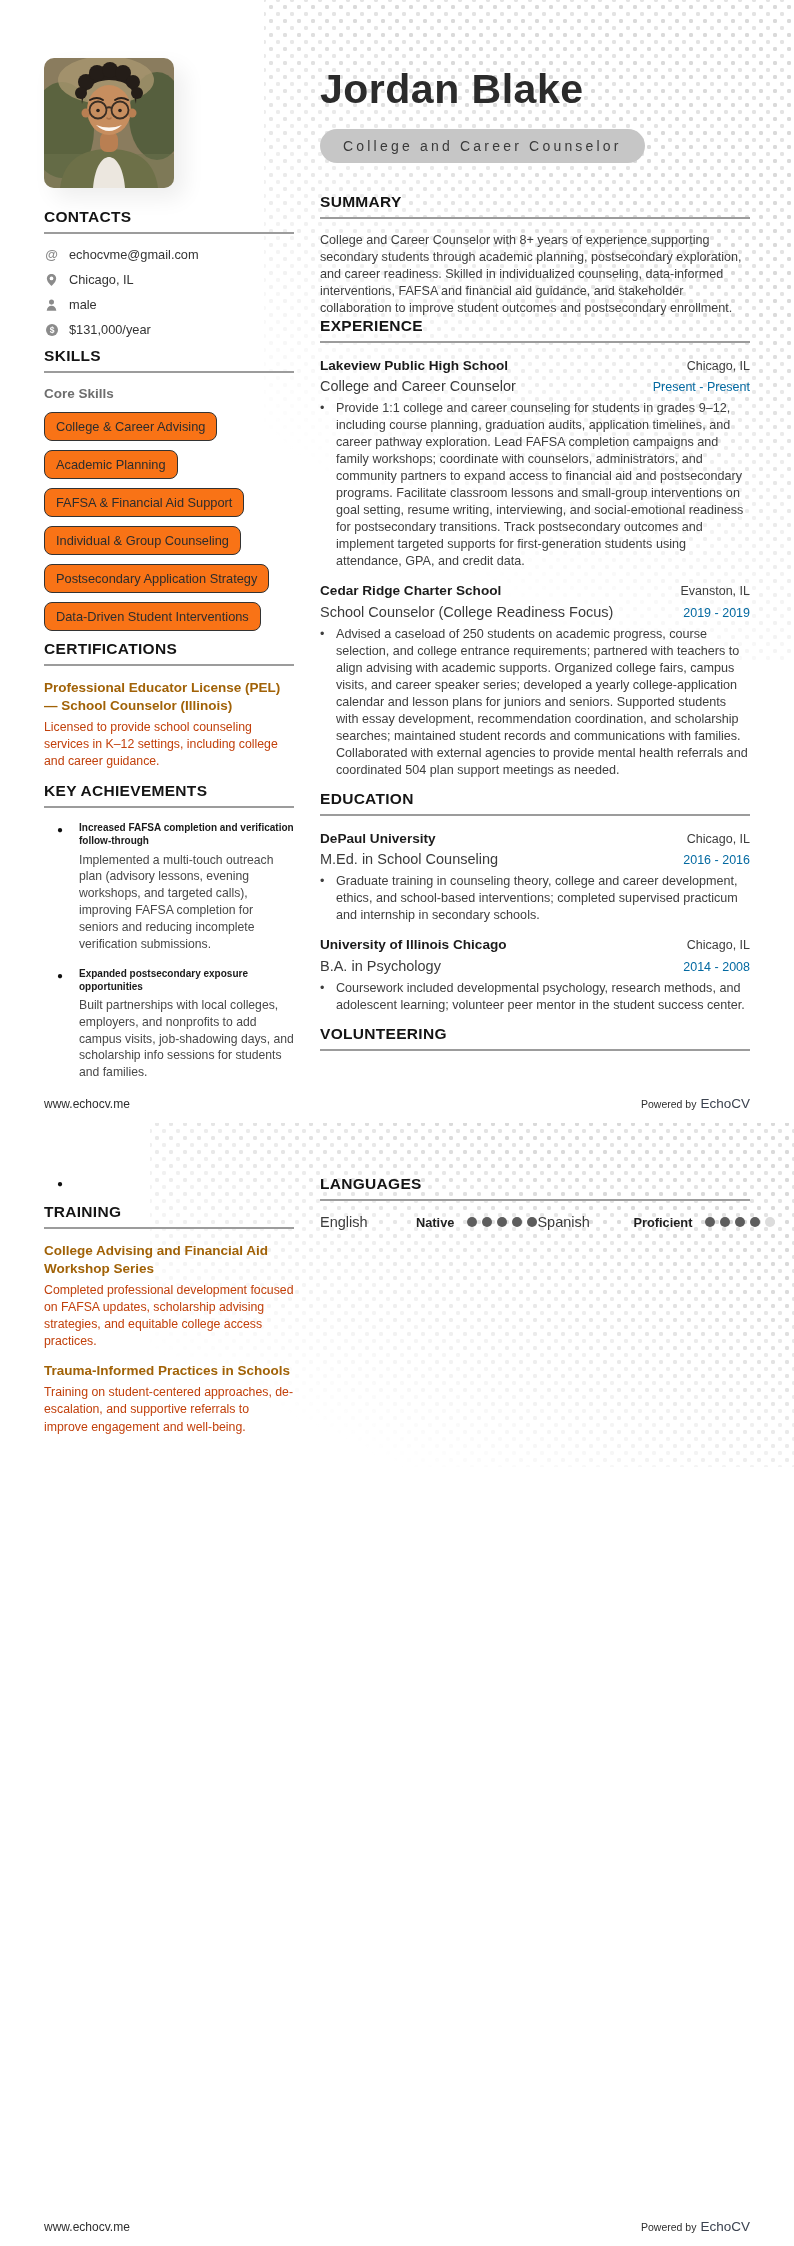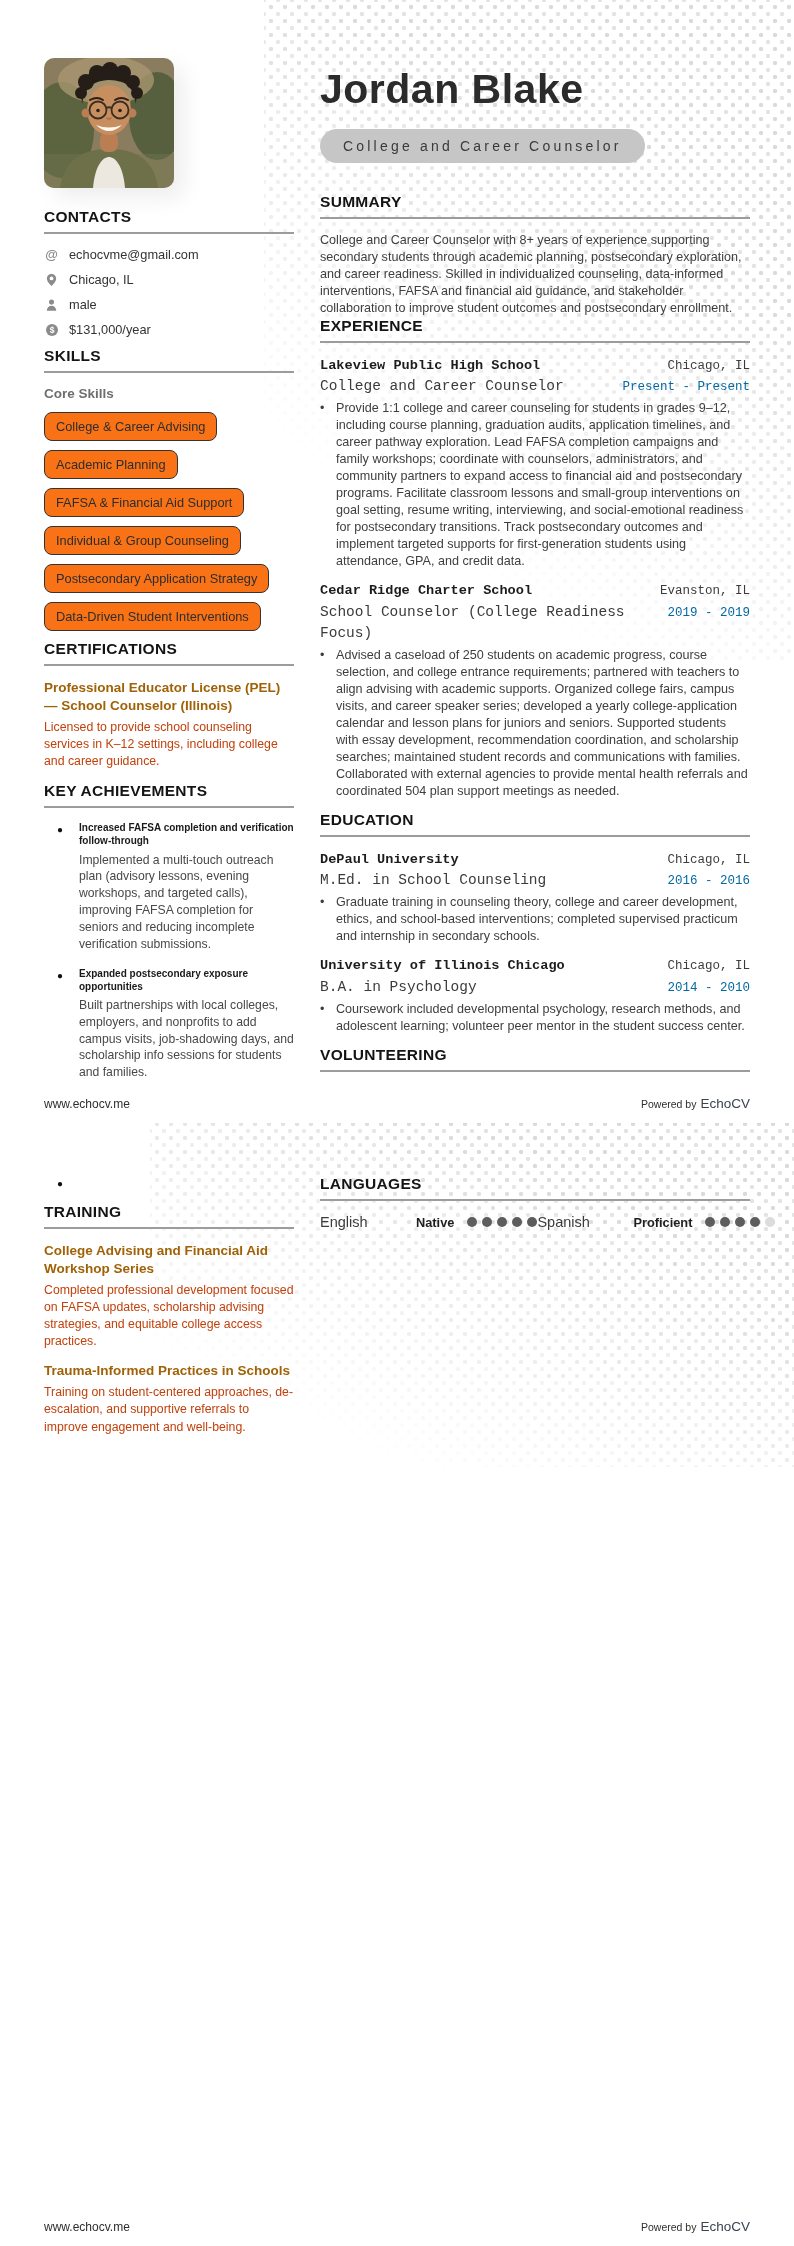--- a/index.html
+++ b/index.html
@@ -56,21 +56,21 @@
   .ach-desc{font-size:12.2px;color:#484848;line-height:1.38;margin:0;}
 
   
   .name{font-size:41px;font-weight:600;color:#2b2b2b;margin:8px 0 16px 0;letter-spacing:.5px;}
   .pill{display:inline-block;background:#c6c6c6;color:#3a3a3a;border-radius:999px;
     padding:9px 23px;font-size:14px;letter-spacing:3.2px;margin-bottom:30px;}
 
   
   .para{font-size:12.6px;color:#3e3e3e;line-height:1.35;margin:0;}
   .entry{margin-bottom:11px;}
-  .entry-row{display:flex;justify-content:space-between;align-items:baseline;gap:24px;font-family:Liberation Mono, monospace;}
+  .entry-row{display:flex;justify-content:space-between;align-items:baseline;gap:24px;}
   .entry-org{font-size:13.6px;font-weight:bold;color:#1c1c1c;line-height:1.5;}
   .entry-loc{font-size:12.5px;color:#3c3c3c;white-space:nowrap;}
   .entry-role{font-size:14.5px;color:#3b3b3b;line-height:1.45;}
   .entry-dates{font-size:12.5px;color:#0369a1;white-space:nowrap;}
   .bullet{display:flex;gap:8px;margin-top:3px;}
   .bullet-mark{flex:0 0 8px;color:#3e3e3e;font-size:12.6px;line-height:1.35;}
 
   
   .langs{display:flex;justify-content:space-between;align-items:center;margin-top:8px;}
   .lang{display:flex;align-items:center;}
@@ -271,21 +271,21 @@
           </div>
         </div>
 
         <div class="entry">
           <div class="entry-row">
             <span class="entry-org">University of Illinois Chicago</span>
             <span class="entry-loc">Chicago, IL</span>
           </div>
           <div class="entry-row">
             <span class="entry-role">B.A. in Psychology</span>
-            <span class="entry-dates">2014 - 2010</span>
+            <span class="entry-dates">2014 - 2008</span>
           </div>
           <div class="bullet">
             <span class="bullet-mark">•</span>
             <p class="para">Coursework included developmental psychology, research methods, and adolescent learning; volunteer peer mentor in the student success center.</p>
           </div>
         </div>
       </div>
 
       <div class="sec">
         <h2 class="sec-h">VOLUNTEERING</h2>

